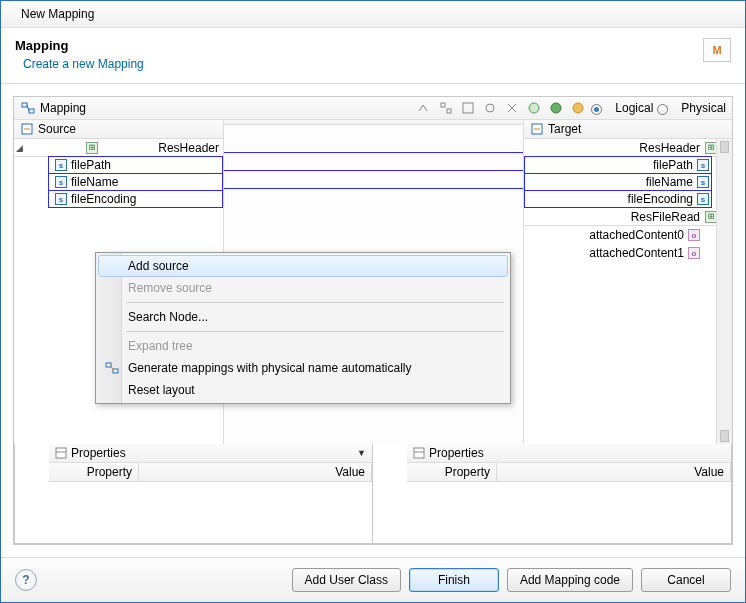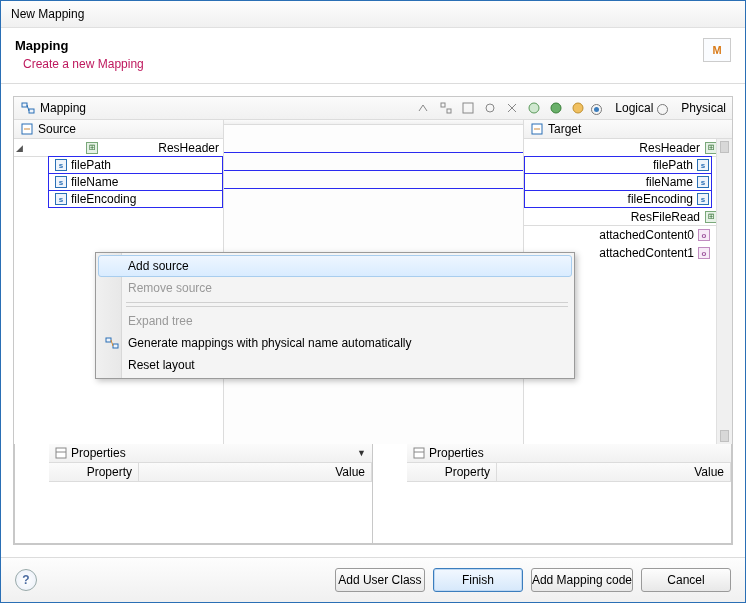--- a/index.html
+++ b/index.html
@@ -13,33 +13,33 @@
   width: 746px;
   height: 603px;
   border: 1px solid #2a6fb5;
   background: #fff;
   display: flex;
   flex-direction: column;
   position: relative;
 }
 .titlebar {
   background: linear-gradient(#fdfdfd,#f0f0f0);
-  padding: 6px 10px;
+  padding: 6px 20px;
   font-size: 12px;
   border-bottom: 1px solid #e0e0e0;
 }
 .header {
   padding: 10px 14px 12px;
   border-bottom: 1px solid #dcdcdc;
   display: flex;
   justify-content: space-between;
   align-items: flex-start;
 }
 .header-text h1 { font-size: 13px; font-weight: bold; margin-bottom: 4px; }
-.header-text p { font-size: 12px; color: #be185d; margin-left: 8px; }
+.header-text p { font-size: 12px; color: #0369a1; margin-left: 8px; }
 .header-icon {
   width: 28px; height: 24px;
   border: 1px solid #ccc;
   display: flex; align-items: center; justify-content: center;
   font-size: 11px; color: #d97b1a; font-weight: bold;
   background: #fafcff;
 }
 .content-outer { flex: 1; padding: 12px; display: flex; flex-direction: column; gap: 4px; overflow: hidden; }
 .content-inner {
   flex: 1;
@@ -89,21 +89,21 @@
   background: linear-gradient(#fbfbfb,#f1f1f1);
   gap: 4px;
 }
 .pane-header .ph-icon { width:14px; height:14px; display:inline-flex; align-items:center; justify-content:center; font-size:9px; }
 .pane-body { flex: 1; overflow: auto; position: relative; background:#fff; }
 
 .tree-row {
   display: flex; align-items: center; gap: 4px; padding: 0 4px; height: 18px;
   cursor: pointer;
 }
-.tree-row.target { justify-content: flex-end; padding-right: 4px; }
+.tree-row.target { justify-content: flex-end; padding-right: 14px; }
 .tree-exp { width: 10px; font-size: 9px; color:#555; }
 .tree-icon { width: 14px; height: 14px; display:inline-flex; align-items:center; justify-content:center; font-size:9px; }
 .icon-box-s { width:12px; height:12px; border:1px solid #2a6fb5; color:#2a6fb5; display:inline-flex; align-items:center; justify-content:center; font-size:8px; font-weight:bold; background:#eef4fb; }
 .icon-box-o { width:12px; height:12px; border:1px solid #c08bc0; color:#a05aa0; display:inline-flex; align-items:center; justify-content:center; font-size:8px; font-weight:bold; background:#f7eaf7; }
 .icon-box-g { width:12px; height:12px; border:1px solid #7aa87a; background:#e6f2e6; display:inline-flex; align-items:center; justify-content:center; font-size:8px; color:#2f6b2f; }
 .field-row {
   display:flex; align-items:center; height:18px; gap:4px;
   border:1px solid #2a2af0; margin: -1px 0 0 0;
   background:#fff; position:relative;
 }
@@ -152,36 +152,36 @@
   background: linear-gradient(#fdfdfd,#f0f0f0);
 }
 .footer .help {
   width:22px; height:22px; border:1px solid #9aa; border-radius:50%;
   display:flex; align-items:center; justify-content:center;
   color:#4a6aa0; font-weight:bold; cursor:pointer;
   background: radial-gradient(#fff,#e8eef8);
 }
 .footer .spacer { flex:1; }
 .btn {
-  min-width: 90px; padding: 4px 0;
+  min-width: 90px; padding: 4px 12px;
   border:1px solid #9a9a9a; border-radius:3px;
   background: linear-gradient(#fdfdfd,#e8e8e8);
   cursor:pointer; font-size:12px;
 }
 .btn.primary {
   border:1px solid #3b7dbd;
   background: linear-gradient(#f2f8ff,#d6e8fb);
   box-shadow: 0 0 0 1px #bcd7f2 inset;
 }
 
 
 .context-menu {
   position:absolute;
   left: 94px; top: 251px;
-  width: 480px;
+  width: 416px;
   background:#f4f4f4;
   border:1px solid #9a9a9a;
   box-shadow: 2px 2px 6px rgba(0,0,0,0.25);
   padding: 2px;
   z-index: 50;
 }
 .cm-item {
   display:flex; align-items:center; gap:8px;
   padding: 4px 10px 4px 30px;
   position:relative;
@@ -436,20 +436,23 @@
 
   <div class="context-menu">
     <div class="cm-gutter"></div>
     <div class="cm-item hover">
       <span>Add source</span>
     </div>
     <div class="cm-item disabled">
       <span>Remove source</span>
     </div>
     <div class="cm-sep"></div>
+    <div class="cm-item">
+      <span>Search Node...</span>
+    </div>
     <div class="cm-sep"></div>
     <div class="cm-item disabled">
       <span>Expand tree</span>
     </div>
     <div class="cm-item">
       <span class="cm-icon">
         <svg width="14" height="14">
             <rect x="1" y="2" width="5" height="4" fill="#eef4fb" stroke="#2a6fb5"></rect>
             <rect x="8" y="8" width="5" height="4" fill="#eef4fb" stroke="#2a6fb5"></rect>
             <line x1="6" y1="4" x2="8" y2="10" stroke="#d08b3a"></line>

